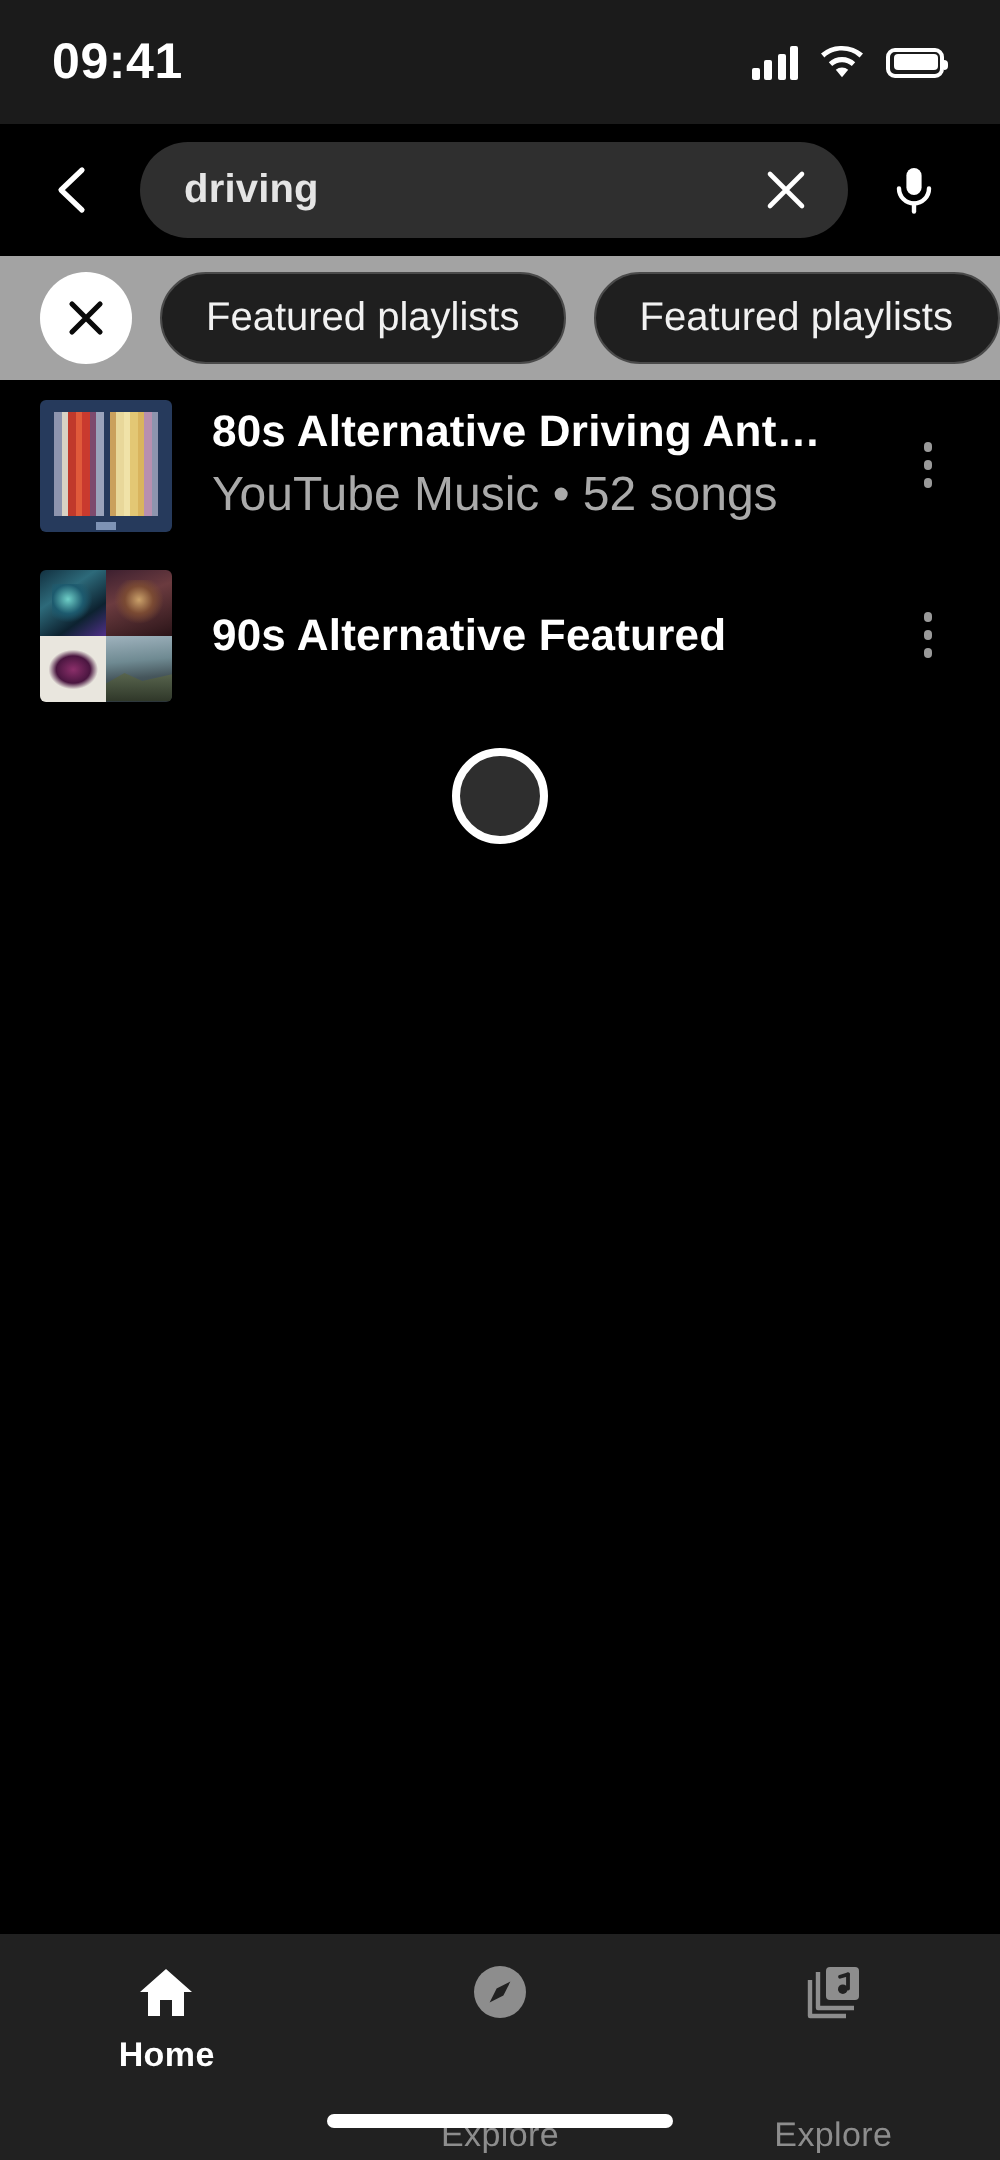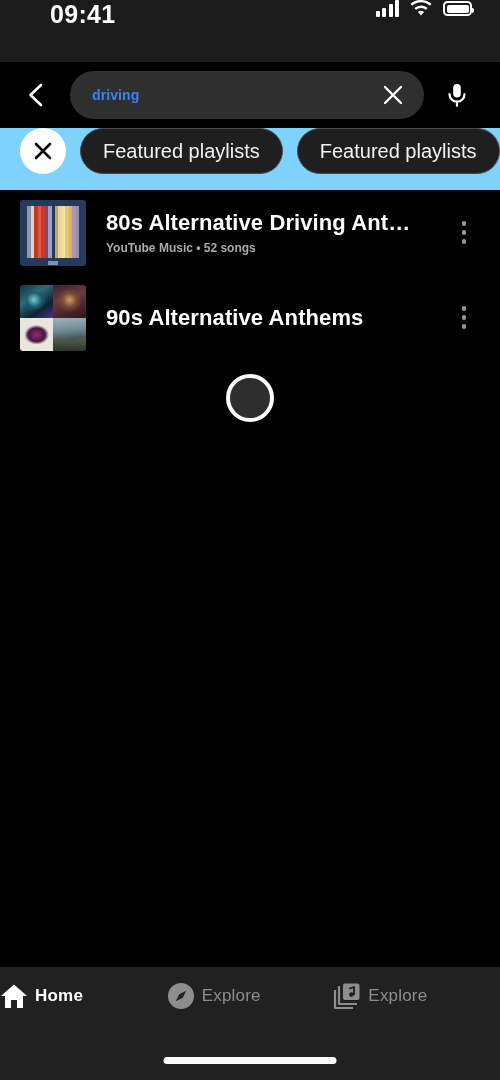--- a/index.html
+++ b/index.html
@@ -13,22 +13,22 @@
     position:relative;
     width:500px; height:1080px;
     background:#000;
     display:flex; flex-direction:column;
   }
 
   
   .statusbar {
     height:62px; flex:0 0 62px;
     background:#1b1b1b;
-    display:flex; align-items:flex-start; justify-content:space-between;
-    padding:0 28px 0 50px;
+    display:flex; align-items:center; justify-content:space-between;
+    padding:0 28px 0 26px;
     color:#fff;
   }
   .status-time {
     font-size:25px; font-weight:600; letter-spacing:0.3px;
     color:#fff;
   }
   .status-right { display:flex; align-items:center; gap:11px; }
   .bars { display:flex; align-items:flex-end; gap:2.5px; height:17px; }
   .bars i { display:block; width:4px; background:#fff; border-radius:1px; }
   .bars i:nth-child(1){ height:6px; }
@@ -59,36 +59,36 @@
     cursor:pointer;
   }
   .search-pill {
     flex:1 1 auto; height:48px;
     background:#2f2f2f; border-radius:24px;
     display:flex; align-items:center;
     padding:0 16px 0 22px; gap:8px;
     min-width:0;
   }
   .search-text {
-    flex:1 1 auto; color:#3b82f6; font-size:14px; font-weight:600;
+    flex:1 1 auto; color:#e5e5e5; font-size:20px; font-weight:600;
     white-space:nowrap; overflow:hidden; text-overflow:ellipsis;
     letter-spacing:0.1px;
   }
   .clear-x { width:30px; height:30px; flex:0 0 30px; cursor:pointer; }
   .mic-btn {
     width:46px; height:46px; flex:0 0 46px;
     display:flex; align-items:center; justify-content:center; cursor:pointer;
   }
 
   
   .chiprow {
     height:62px; flex:0 0 62px;
-    display:flex; gap:14px;
+    display:flex; align-items:center; gap:14px;
     padding-left:20px; overflow:hidden;
-    background:#7dd3fc;
+    background:#a3a3a3;
   }
   .chip-clear {
     width:46px; height:46px; flex:0 0 46px;
     background:#fff; border-radius:50%;
     display:flex; align-items:center; justify-content:center; cursor:pointer;
   }
   .chip {
     flex:0 0 auto; height:46px;
     border:1px solid #4a4a4a; border-radius:23px;
     background:#1f1f1f;
@@ -146,21 +146,21 @@
     background:linear-gradient(180deg,#5d6a52 0%,#2e3628 100%);
     clip-path:polygon(0 42%, 28% 8%, 55% 34%, 100% 12%, 100% 100%, 0 100%);
   }
 
   .rowtext { flex:1 1 auto; min-width:0; display:flex; flex-direction:column; gap:5px; }
   .row-title {
     color:#fff; font-size:22px; font-weight:700; letter-spacing:0.1px;
     white-space:nowrap; overflow:hidden; text-overflow:ellipsis;
   }
   .row-sub {
-    color:#aaa; font-size:12px; font-weight:700;
+    color:#aaa; font-size:24px; font-weight:400;
     white-space:nowrap; overflow:hidden; text-overflow:ellipsis;
   }
   .kebab {
     width:44px; height:44px; flex:0 0 44px;
     display:flex; flex-direction:column; align-items:center; justify-content:center;
     gap:4.5px; cursor:pointer;
   }
   .kebab i { width:4.5px; height:4.5px; border-radius:50%; background:#9a9a9a; display:block; }
 
   
@@ -172,27 +172,27 @@
 
   
   .navbar {
     flex:0 0 113px; height:113px;
     background:#212121;
     display:flex; align-items:flex-start; padding-top:14px;
     position:relative;
   }
   .navitem {
     flex:1 1 33.33%;
-    display:flex; align-items:center; gap:7px;
+    display:flex; flex-direction:column; align-items:center; gap:7px;
     cursor:pointer;
   }
   .navicon { height:30px; display:flex; align-items:center; justify-content:center; }
   .navlabel { font-size:17px; letter-spacing:0.2px; }
   .nav-active .navlabel { color:#fff; font-weight:600; }
-  .nav-idle .navlabel { color:#8d8d8d; }
+  .nav-idle .navlabel { color:#8d8d8d;margin-top:40px; }
   .home-indicator {
     position:absolute; left:50%; bottom:16px; transform:translateX(-50%);
     width:173px; height:7px; border-radius:4px; background:#fff;
   }
 </style>
 </head>
 <body>
 
 <div id="phone">
 
@@ -291,21 +291,21 @@
     </div>
 
     <div class="row">
       <div class="thumb thumb-b">
         <div class="q q1"></div>
           <div class="q q2"></div>
         <div class="q q3"></div>
           <div class="q q4"></div>
       </div>
       <div class="rowtext">
-        <div class="row-title">90s Alternative Anthems</div>
+        <div class="row-title">90s Alternative Featured</div>
       </div>
       <div class="kebab">
           <i></i>
           <i></i>
           <i></i>
         </div>
     </div>
 
     <div class="spinner-wrap">
       <div class="spinner"></div>

